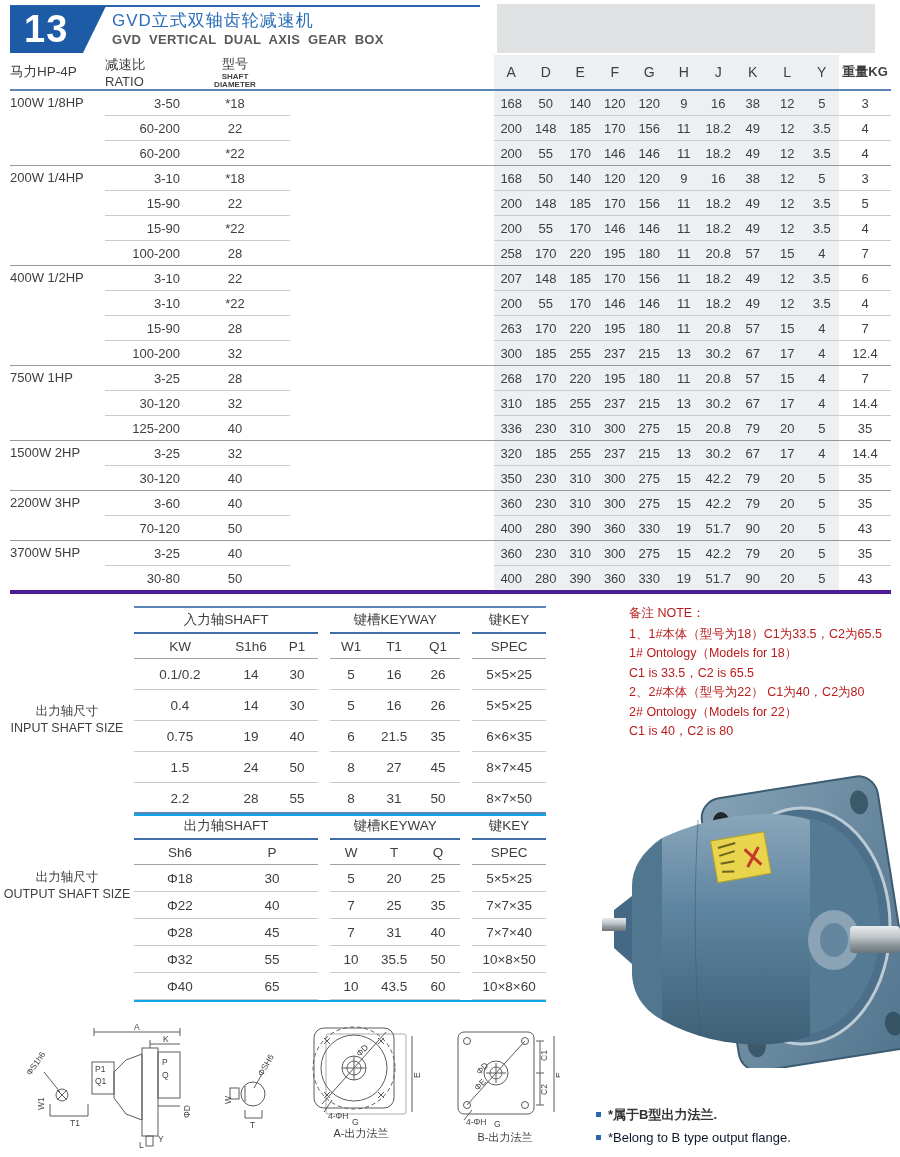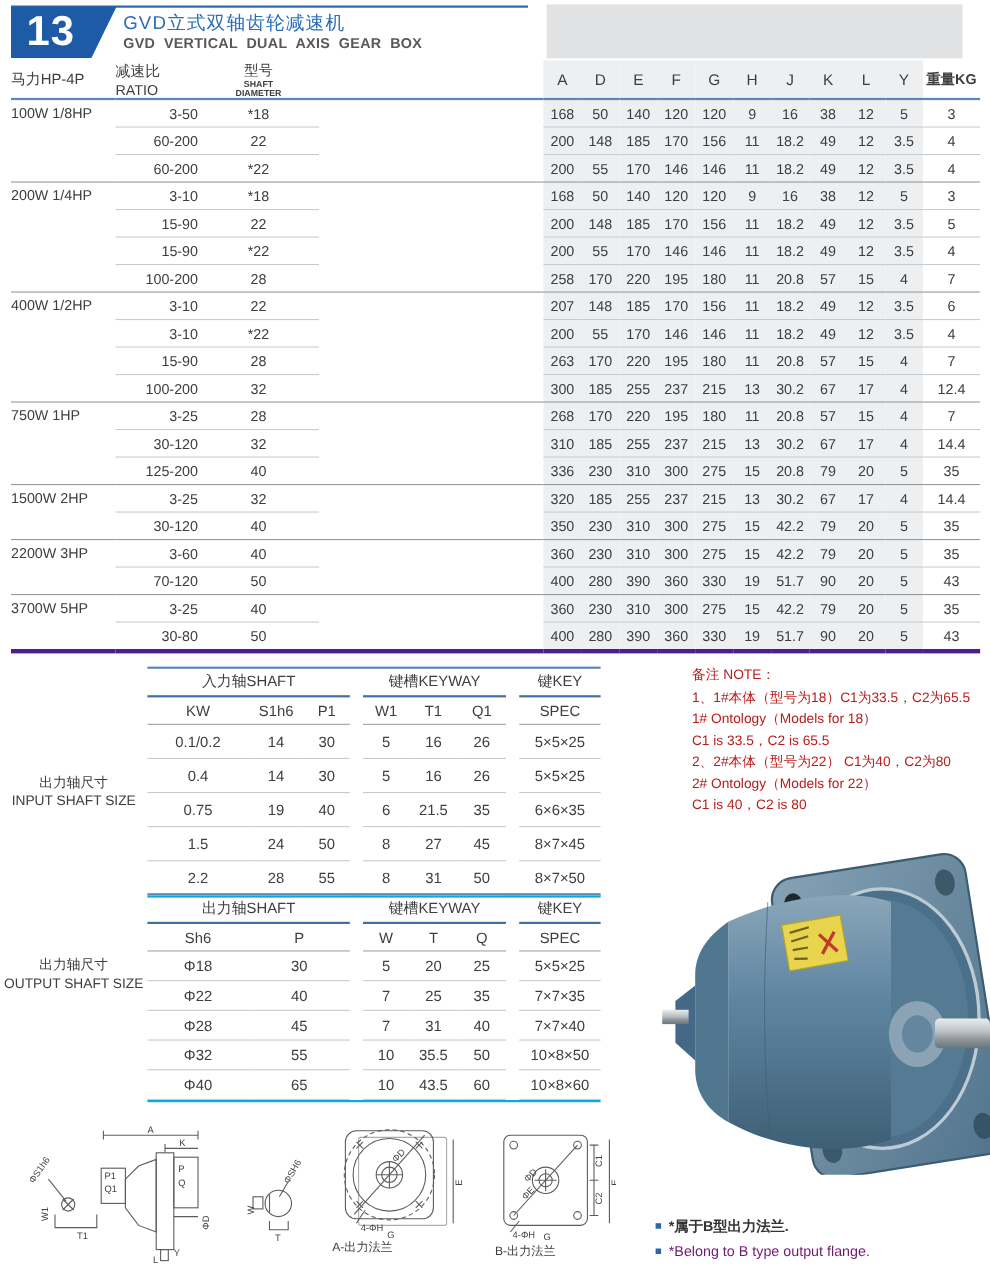--- a/index.html
+++ b/index.html
@@ -47,26 +47,26 @@
   #input-side-label{top:703px;}
   #output-side-label{top:869px;}
   
   .note{position:absolute;left:629px;top:604px;width:270px;font-size:12.5px;line-height:19.5px;color:#b91c1c;white-space:nowrap;}
   .note .nt{margin-bottom:1px;}
   
   .footnotes{position:absolute;left:596px;top:1103px;font-size:13px;line-height:23px;}
   .footnotes .fi{display:flex;align-items:center;}
   .footnotes .bullet{width:5px;height:5px;background:#2a65ad;margin-right:7px;flex:0 0 auto;}
   .footnotes .fi:nth-child(1){color:#333;font-weight:bold;}
-  .footnotes .fi:nth-child(2){color:#701a75;}
+  .footnotes .fi:nth-child(2){color:#0f172a;}
   
   .drw{position:absolute;}
   .drw svg{display:block;}
   .drw text{font-family:"Liberation Sans",sans-serif;font-size:8.5px;fill:#444;}
-  .caption{position:absolute;font-size:11px;color:#3c3e40;}
+  .caption{position:absolute;font-size:11px;color:#3c3e40;text-align:center;}
   #cap-a{left:302px;top:1126px;width:118px;}
   #cap-b{left:450px;top:1130px;width:110px;}
   line,path.ln,circle.ln,rect.ln,polyline.ln,polygon.ln,ellipse.lnl{stroke:#5a5c5e;stroke-width:1;fill:none;}
   .dash{stroke-dasharray:4 3;}
   
   .photo{position:absolute;left:602px;top:768px;width:298px;height:300px;}
 </style>
 </head>
 <body>
 

